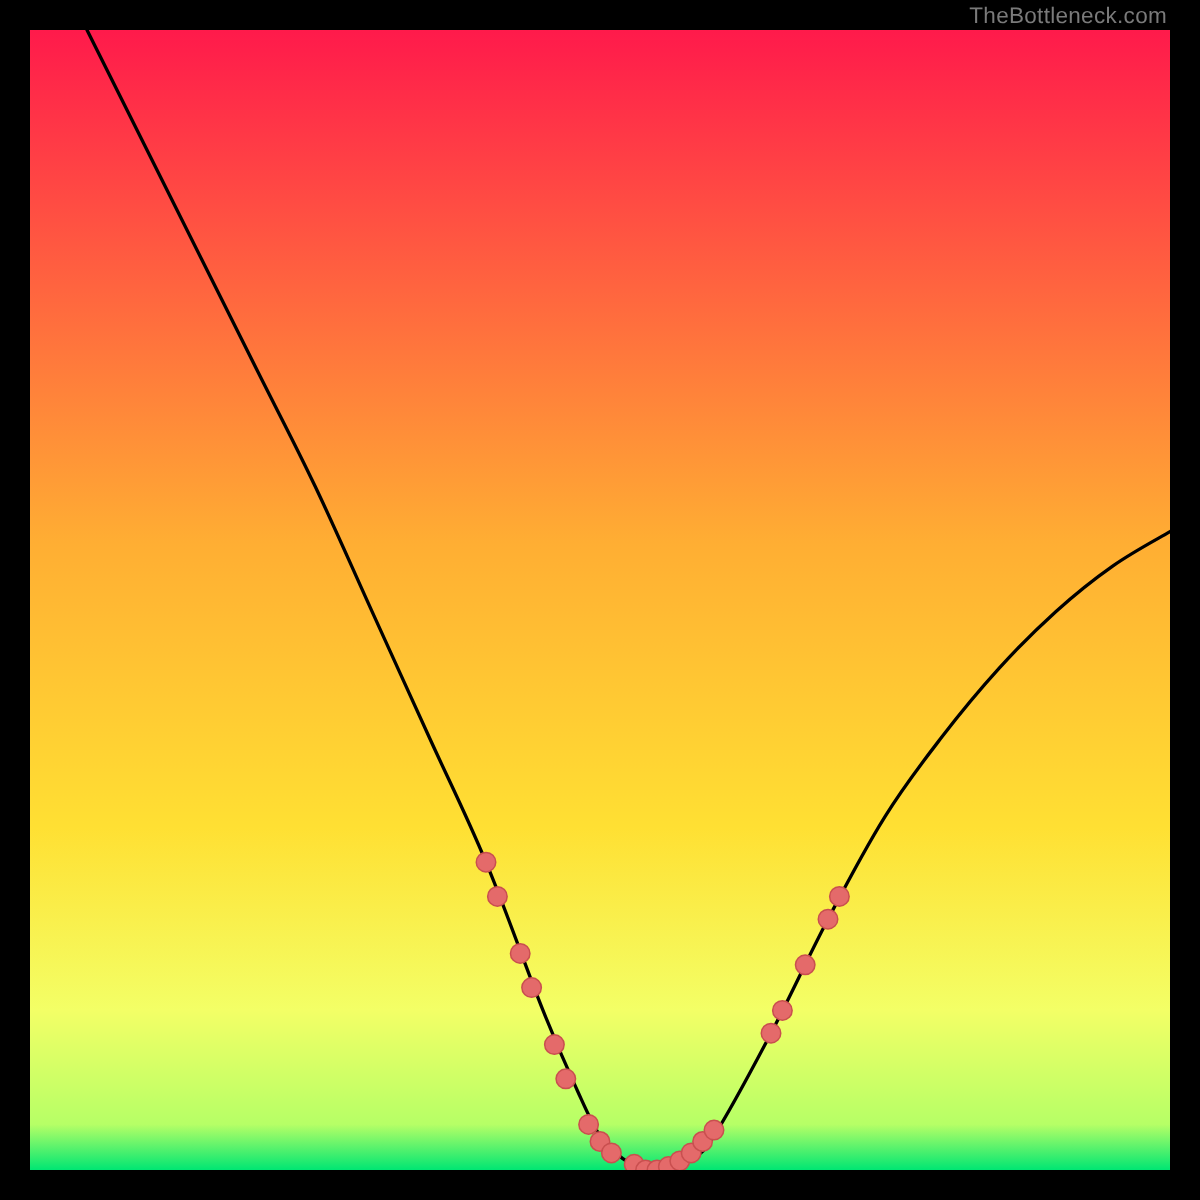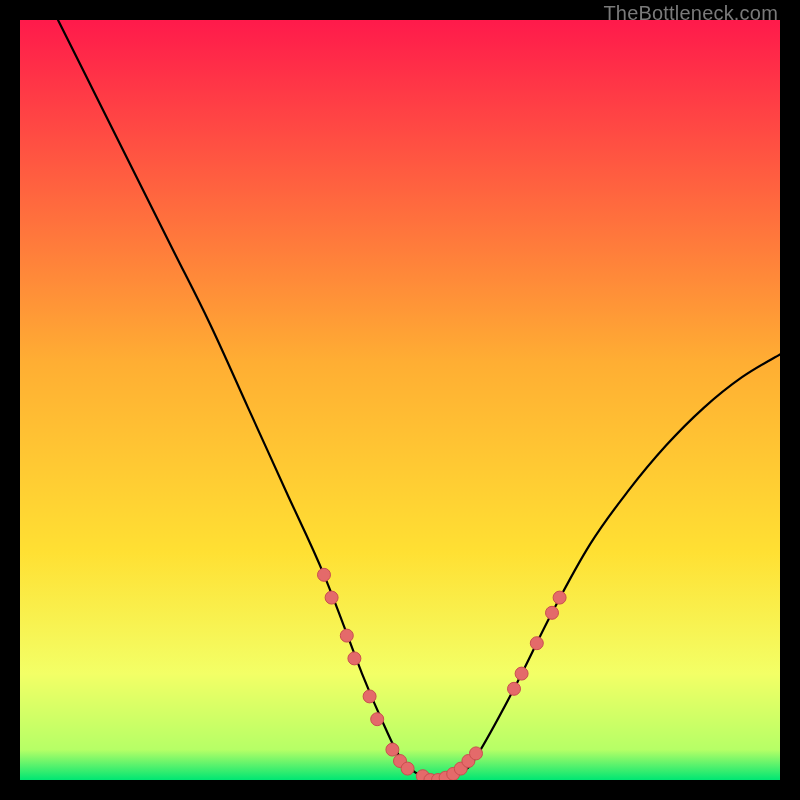--- a/index.html
+++ b/index.html
@@ -24,21 +24,21 @@
     left: 0;
     top: 0;
     width: 760px;
     height: 760px;
   }
   .watermark {
     position: absolute;
     top: 2px;
     right: 22px;
     color: #7a7a7a;
-    font-size: 20px;
+    font-size: 15px;
     font-weight: 500;
     letter-spacing: 0.2px;
   }
   svg {
     display: block;
   }
 </style>
 </head>
 <body>
 

